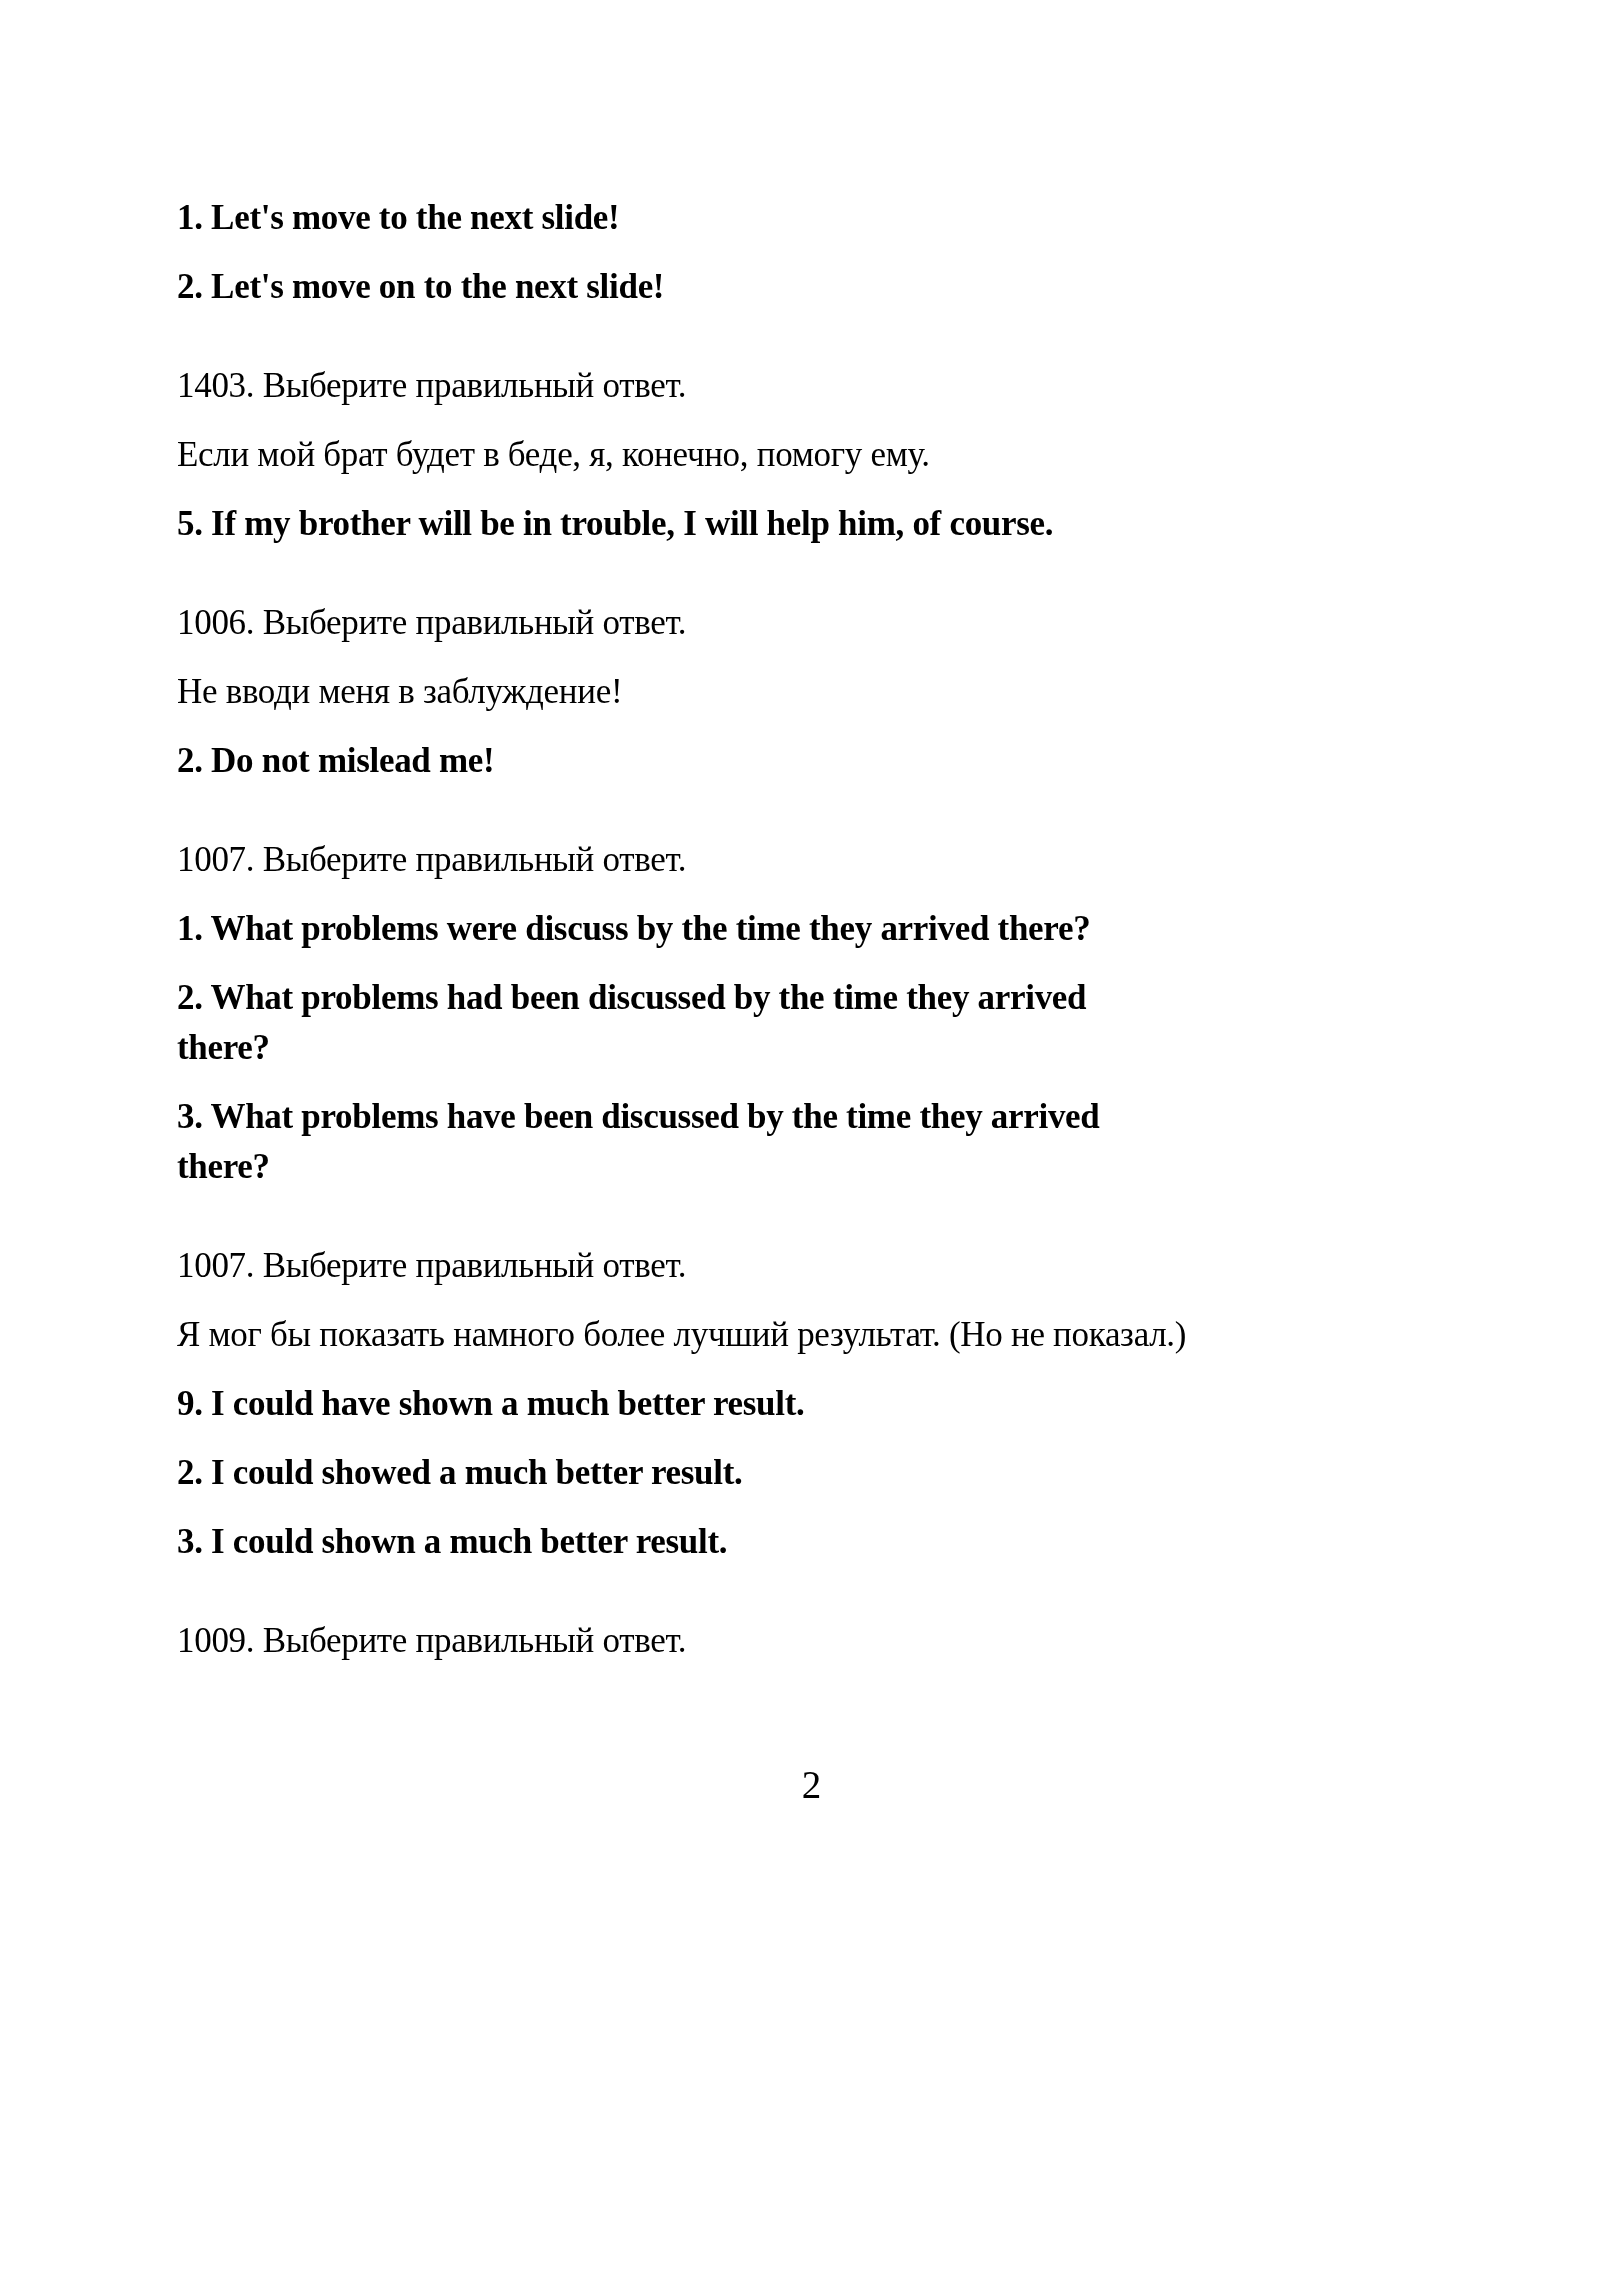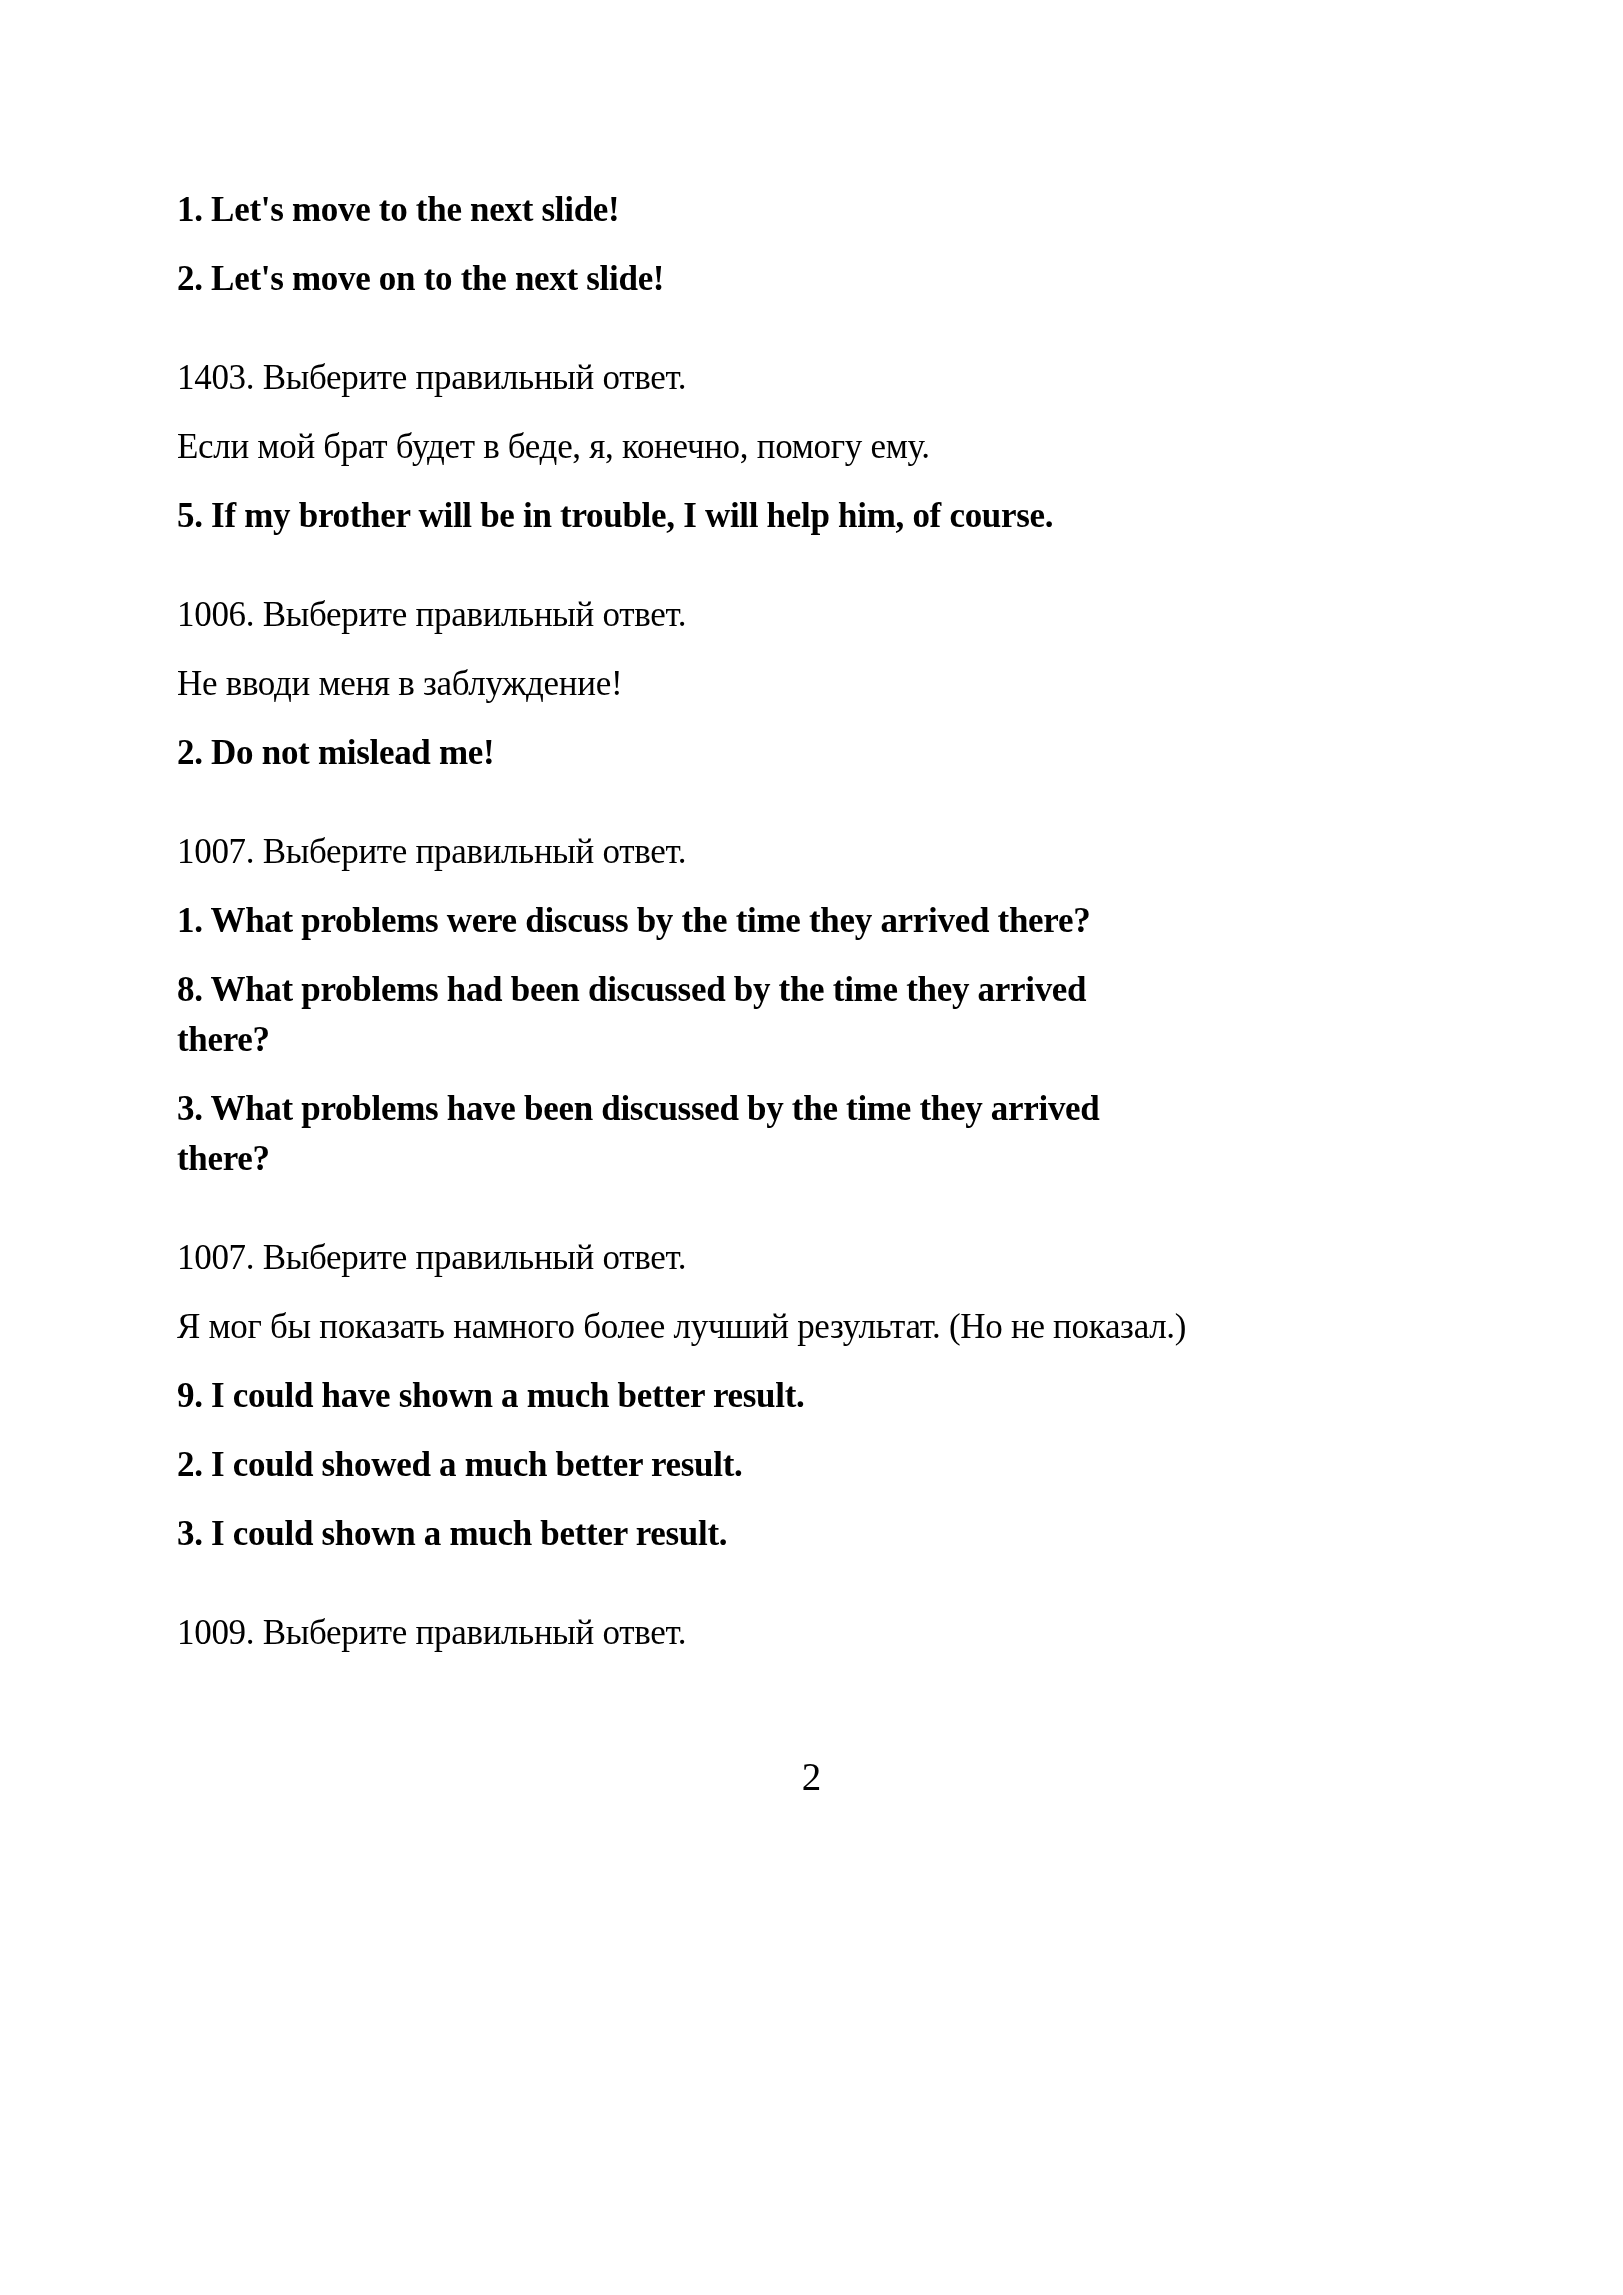--- a/index.html
+++ b/index.html
@@ -21,21 +21,21 @@
     box-sizing: border-box;
   }
   .content {
     box-sizing: border-box;
     padding: 185px 294px 0 177px;
   }
   .section {
     margin: 0 0 49px 0;
   }
   .para {
-    margin: 0 0 19px 0;
+    margin: 8px 0 19px 0;
     font-size: 35px;
     line-height: 50px;
     white-space: pre-line;
     letter-spacing: -0.3px;
   }
   .bold {
     font-weight: bold;
   }
   .page-number {
     margin-top: 94px;
@@ -64,21 +64,21 @@
 
     <div class="section">
       <p class="para">1006. Выберите правильный ответ.</p>
       <p class="para">Не вводи меня в заблуждение!</p>
       <p class="para bold">2. Do not mislead me!</p>
     </div>
 
     <div class="section">
       <p class="para">1007. Выберите правильный ответ.</p>
       <p class="para bold">1. What problems were discuss by the time they arrived there?</p>
-      <p class="para bold">8. What problems had been discussed by the time they arrived
+      <p class="para bold">2. What problems had been discussed by the time they arrived
 there?</p>
       <p class="para bold">3. What problems have been discussed by the time they arrived
 there?</p>
     </div>
 
     <div class="section">
       <p class="para">1007. Выберите правильный ответ.</p>
       <p class="para">Я мог бы показать намного более лучший результат. (Но не показал.)</p>
       <p class="para bold">9. I could have shown a much better result.</p>
       <p class="para bold">2. I could showed a much better result.</p>

